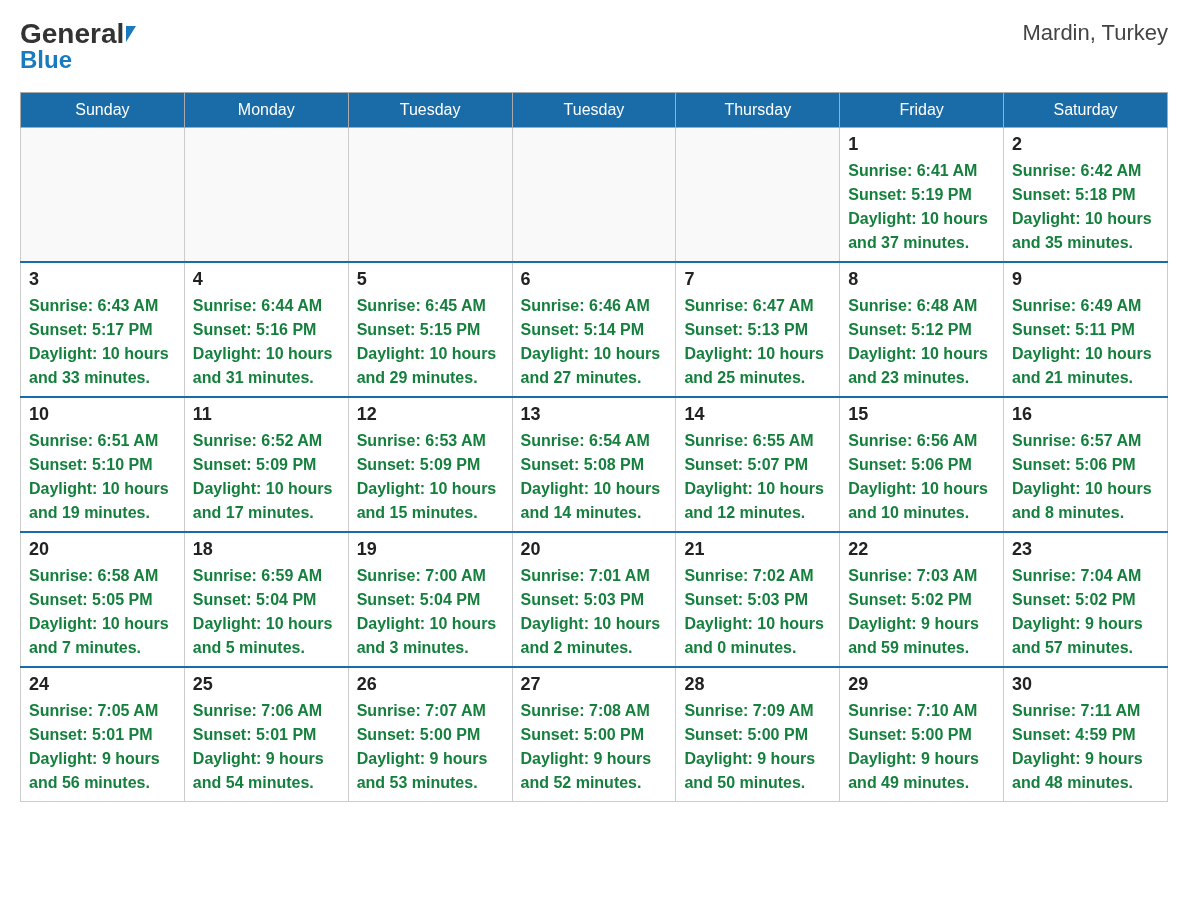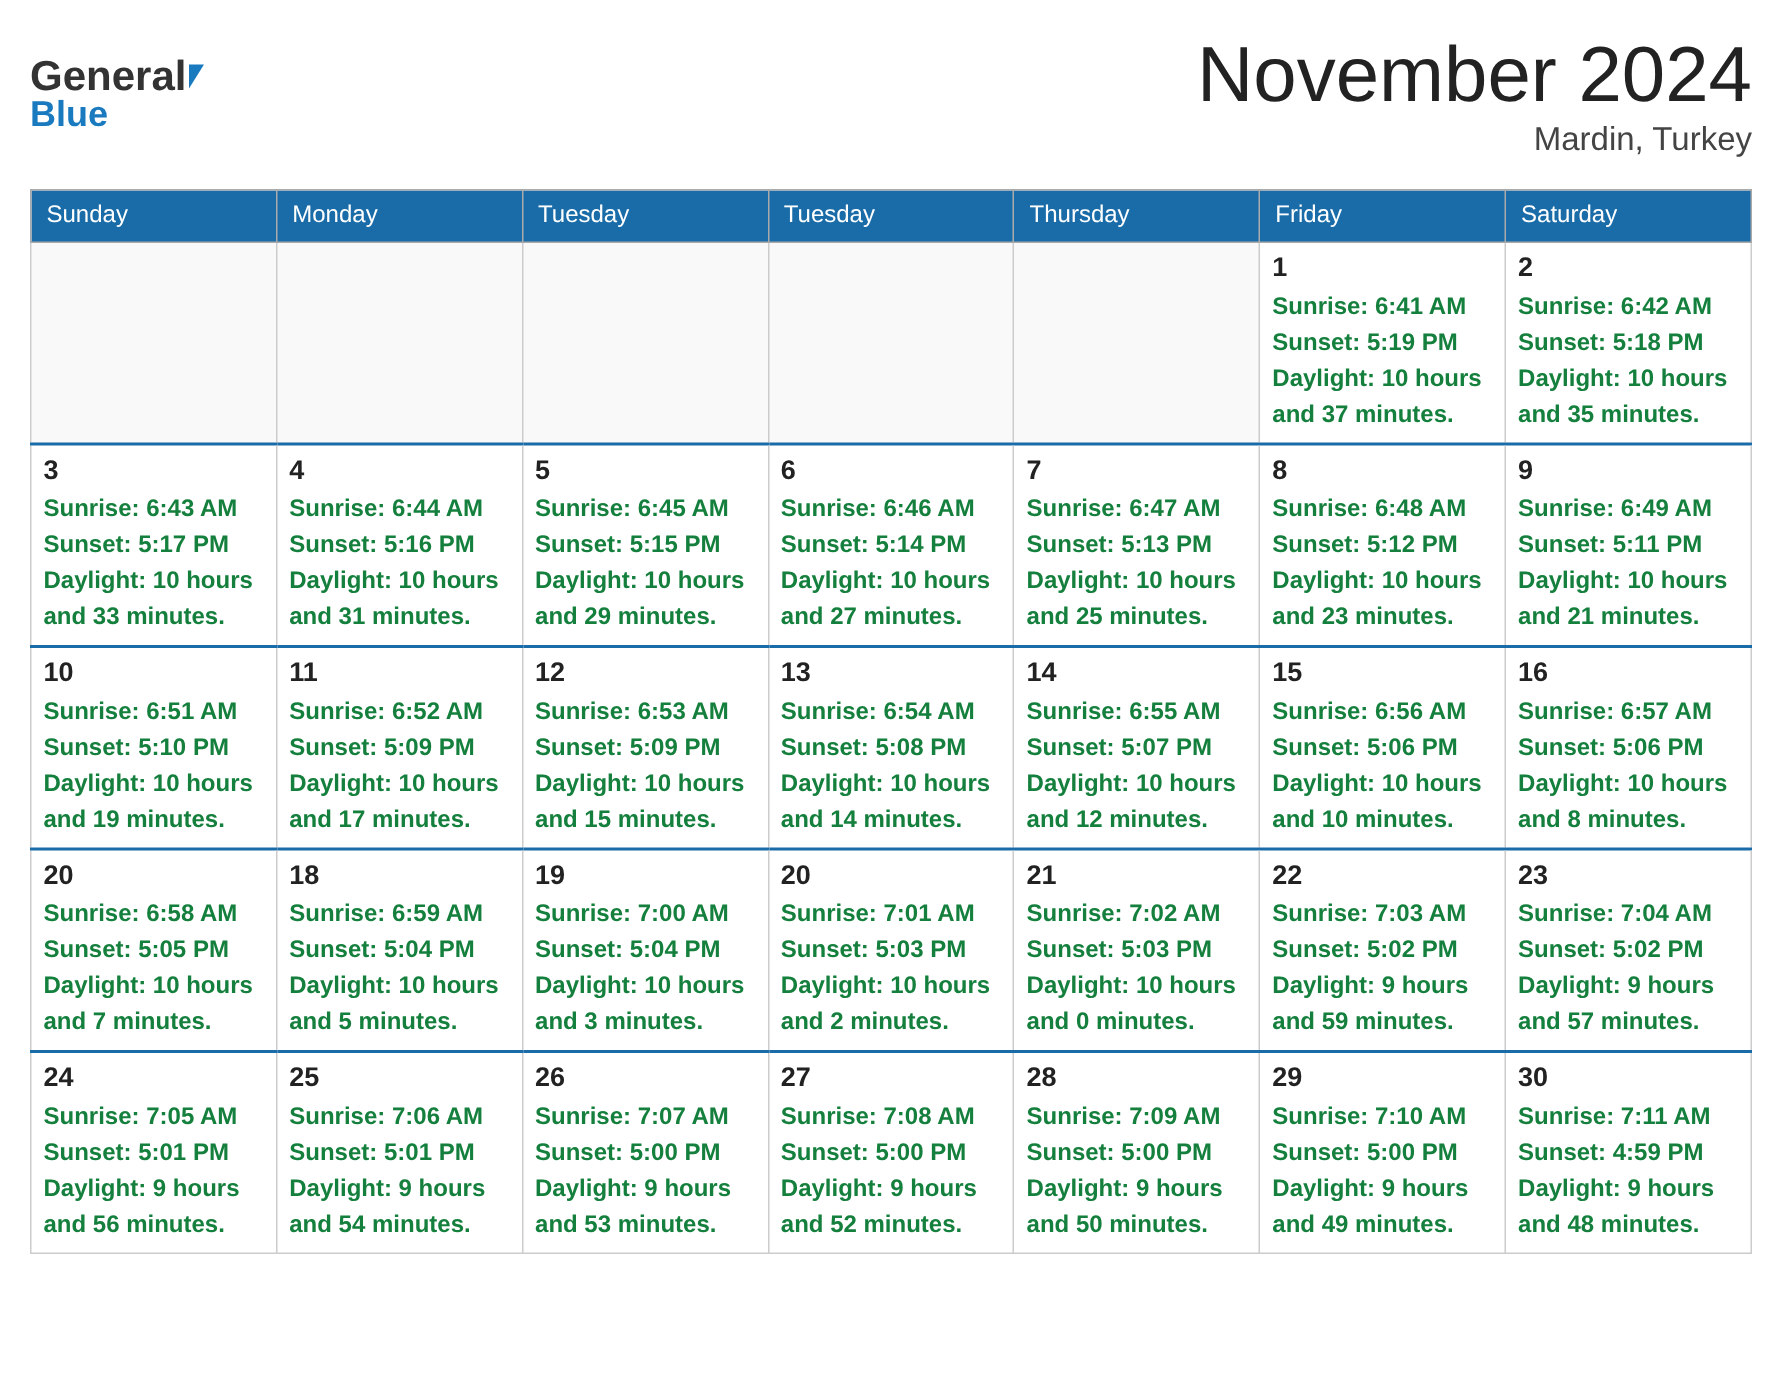--- a/index.html
+++ b/index.html
@@ -7,21 +7,21 @@
       font-family: Arial, sans-serif;
       background: #fff;
       color: #333;
       padding: 20px;
       width: 1188px;
       min-height: 918px;
     }
     .header {
       display: flex;
       justify-content: space-between;
-      align-items: center;
+      align-items: flex-start;
       margin-bottom: 20px;
     }
     .logo {
       display: flex;
       flex-direction: column;
       align-items: flex-start;
     }
     .logo-general {
       font-size: 28px;
       font-weight: bold;
@@ -66,21 +66,21 @@
       border-collapse: collapse;
       border: 1px solid #aaa;
     }
     .calendar-table th {
       background: #1a6ca8;
       color: #fff;
       padding: 8px 10px;
       font-size: 16px;
       font-weight: normal;
       border: 1px solid #aaa;
-      text-align: left;
+      text-align: center;
     }
     .calendar-table td {
       border: 1px solid #ccc;
       vertical-align: top;
       padding: 6px 8px;
       width: 14.28%;
       min-height: 110px;
       height: 120px;
     }
     .day-number {
@@ -108,21 +108,20 @@
 
 <div class="header">
   <div class="logo">
     <div class="logo-top-row">
       <span class="logo-general">General</span>
       <span class="logo-triangle"></span>
     </div>
     <span class="logo-blue">Blue</span>
   </div>
   <div class="title-section">
-    <div class="month-title">November 2024</div>
     <div class="location">Mardin, Turkey</div>
   </div>
 </div>
 
 <table class="calendar-table">
   <thead>
     <tr>
       <th>Sunday</th>
       <th>Monday</th>
       <th>Tuesday</th>

